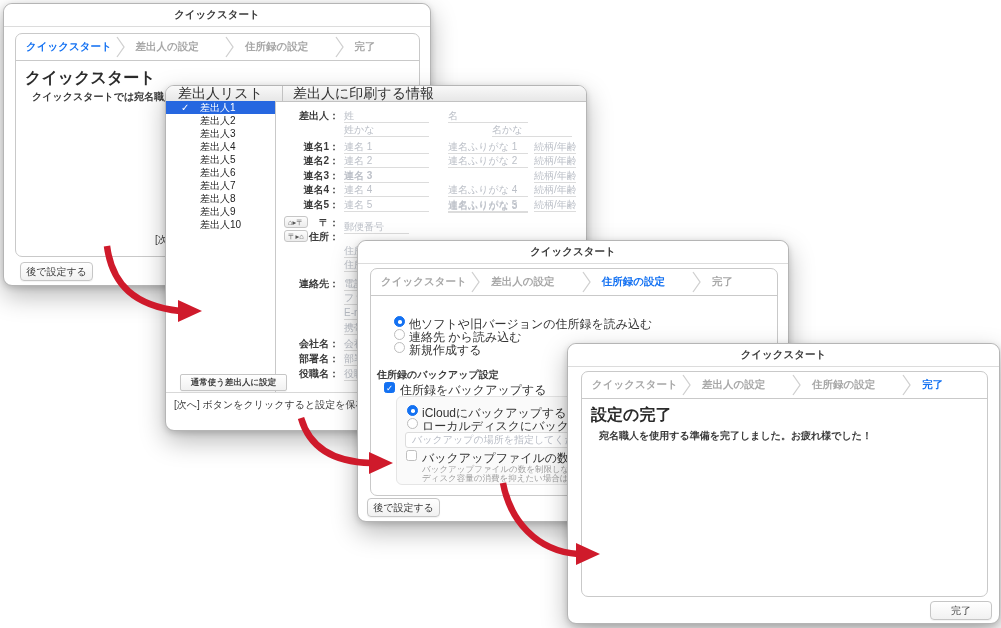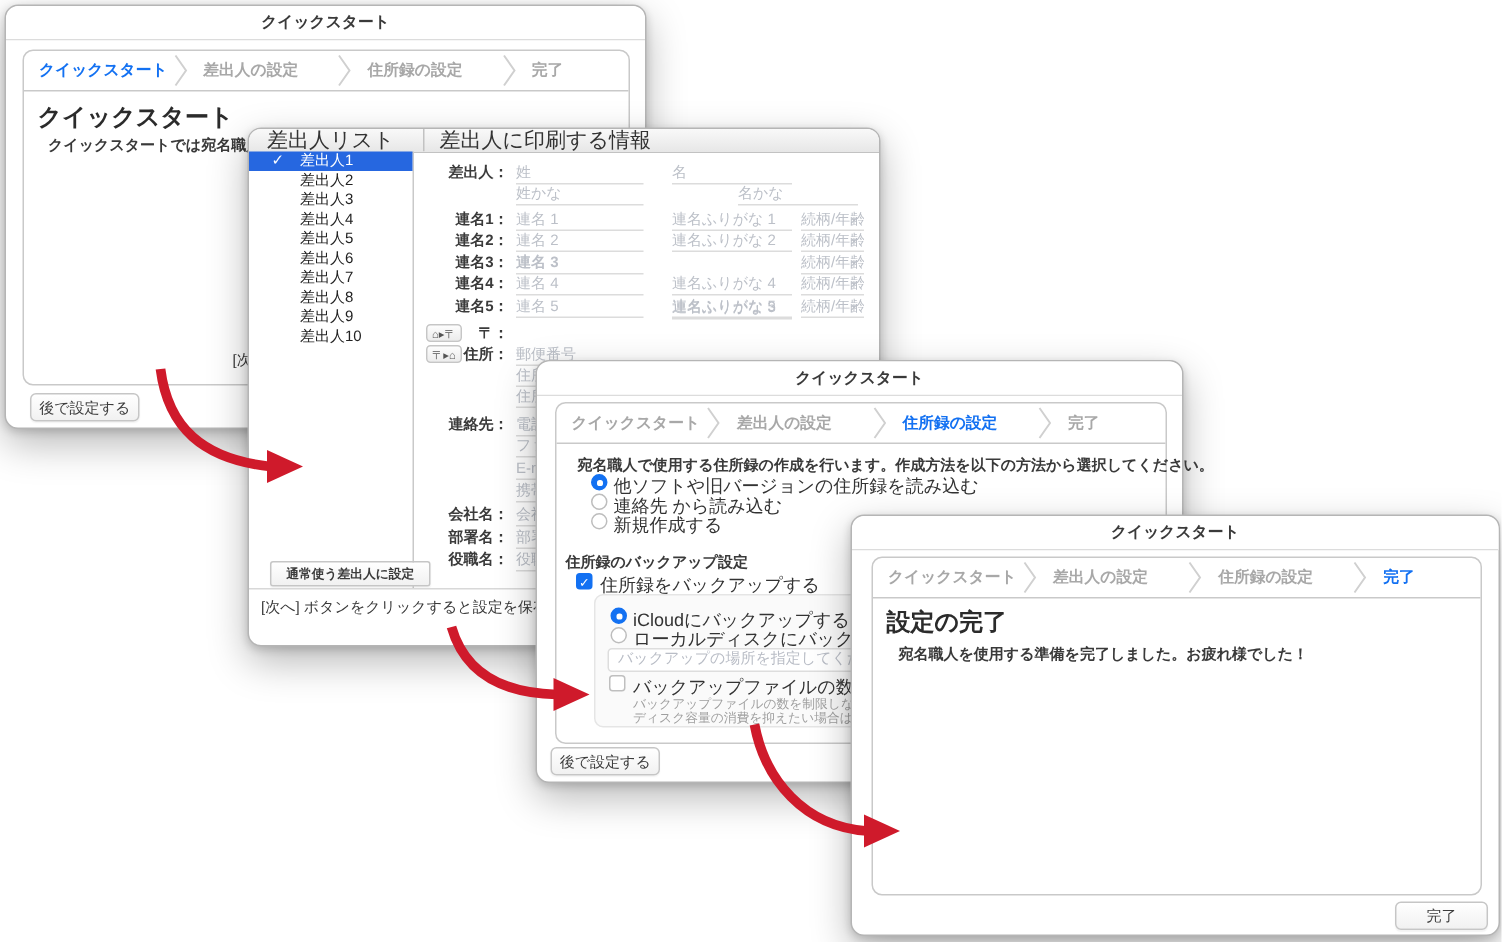--- a/index.html
+++ b/index.html
@@ -141,21 +141,21 @@
     <div class="ufield" style="left:282px;top:97px;width:80px;">連名ふりがな 4</div>
     <div class="ufield" style="left:368px;top:97px;width:42px;">続柄/年齢</div>
 
     <div class="flabel" style="left:103px;top:112px;width:70px;">連名5：</div>
     <div class="ufield" style="left:178px;top:112px;width:85px;">連名 5</div>
     <div class="ufield" style="left:282px;top:112px;width:80px;">連名ふりがな 5</div>
     <div class="ufield" style="left:368px;top:112px;width:42px;">続柄/年齢</div>
 
     <div class="badge" style="left:118px;top:130px;">⌂▸〒</div>
     <div class="flabel" style="left:143px;top:130px;width:30px;">〒：</div>
-    <div class="ufield" style="left:178px;top:144px;width:65px;">郵便番号</div>
+    <div class="ufield" style="left:178px;top:134px;width:65px;">郵便番号</div>
 
     <div class="badge" style="left:118px;top:144px;">〒▸⌂</div>
     <div class="flabel" style="left:143px;top:144px;width:30px;">住所：</div>
     <div class="ufield" style="left:178px;top:158px;width:232px;">住所 2</div>
     <div class="ufield" style="left:178px;top:172px;width:232px;">住所 3</div>
 
     <div class="flabel" style="left:103px;top:191px;width:70px;">連絡先：</div>
     <div class="ufield" style="left:178px;top:191px;width:232px;">電話</div>
     <div class="ufield" style="left:178px;top:205px;width:232px;">ファックス</div>
     <div class="ufield" style="left:178px;top:220px;width:232px;">E-mail</div>
@@ -183,21 +183,20 @@
         <div class="step">差出人の設定</div>
         <svg class="chev" viewBox="0 0 10 26">
             <polyline points="1,3 8,13 1,23"></polyline>
           </svg>
         <div class="step active">住所録の設定</div>
         <svg class="chev" viewBox="0 0 10 26">
             <polyline points="1,3 8,13 1,23"></polyline>
           </svg>
         <div class="step">完了</div>
       </div>
-      <div class="btext" style="left:14px;top:34px;">宛名職人で使用する住所録の作成を行います。作成方法を以下の方法から選択してください。</div>
 
       <div class="radio on" style="left:23px;top:47px;"></div>
       <div class="optlabel" style="left:38px;top:47px;">他ソフトや旧バージョンの住所録を読み込む</div>
       <div class="radio" style="left:23px;top:60px;"></div>
       <div class="optlabel" style="left:38px;top:60px;">連絡先 から読み込む</div>
       <div class="radio" style="left:23px;top:73px;"></div>
       <div class="optlabel" style="left:38px;top:73px;">新規作成する</div>
 
       <div class="btext" style="left:6px;top:99px;">住所録のバックアップ設定</div>
       <div class="cb on" style="left:13px;top:113px;"><span>✓</span></div>

